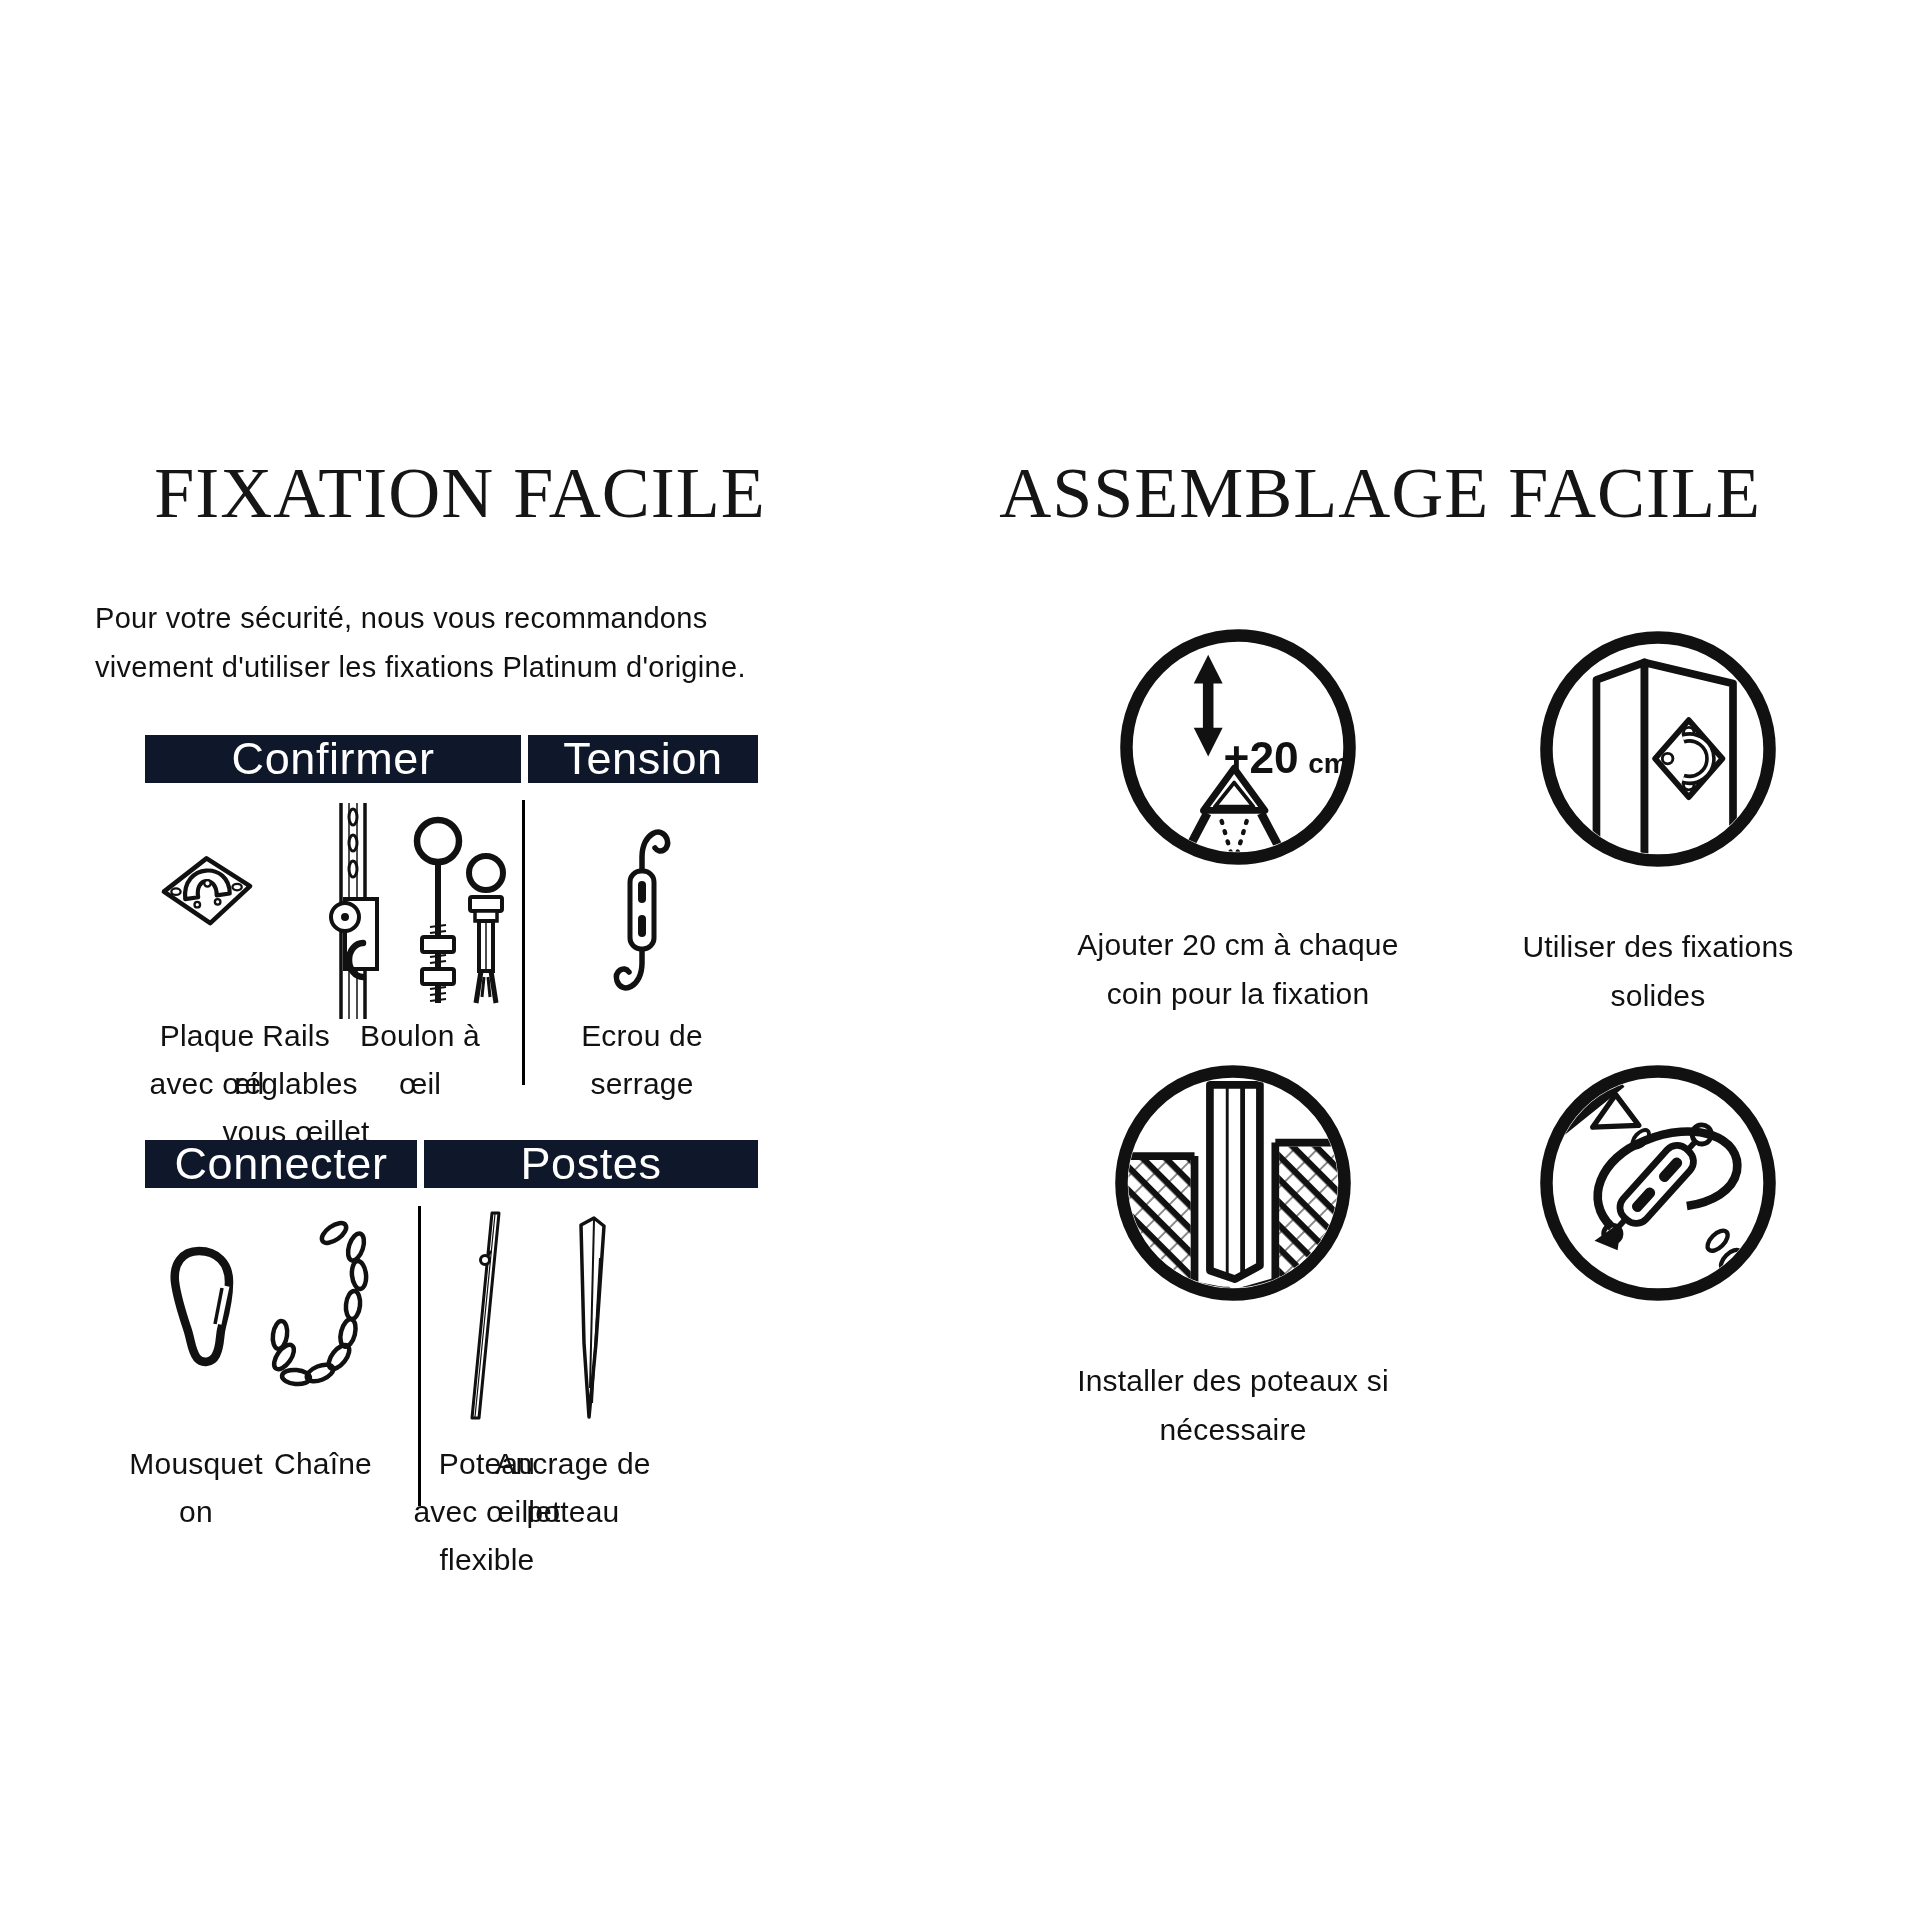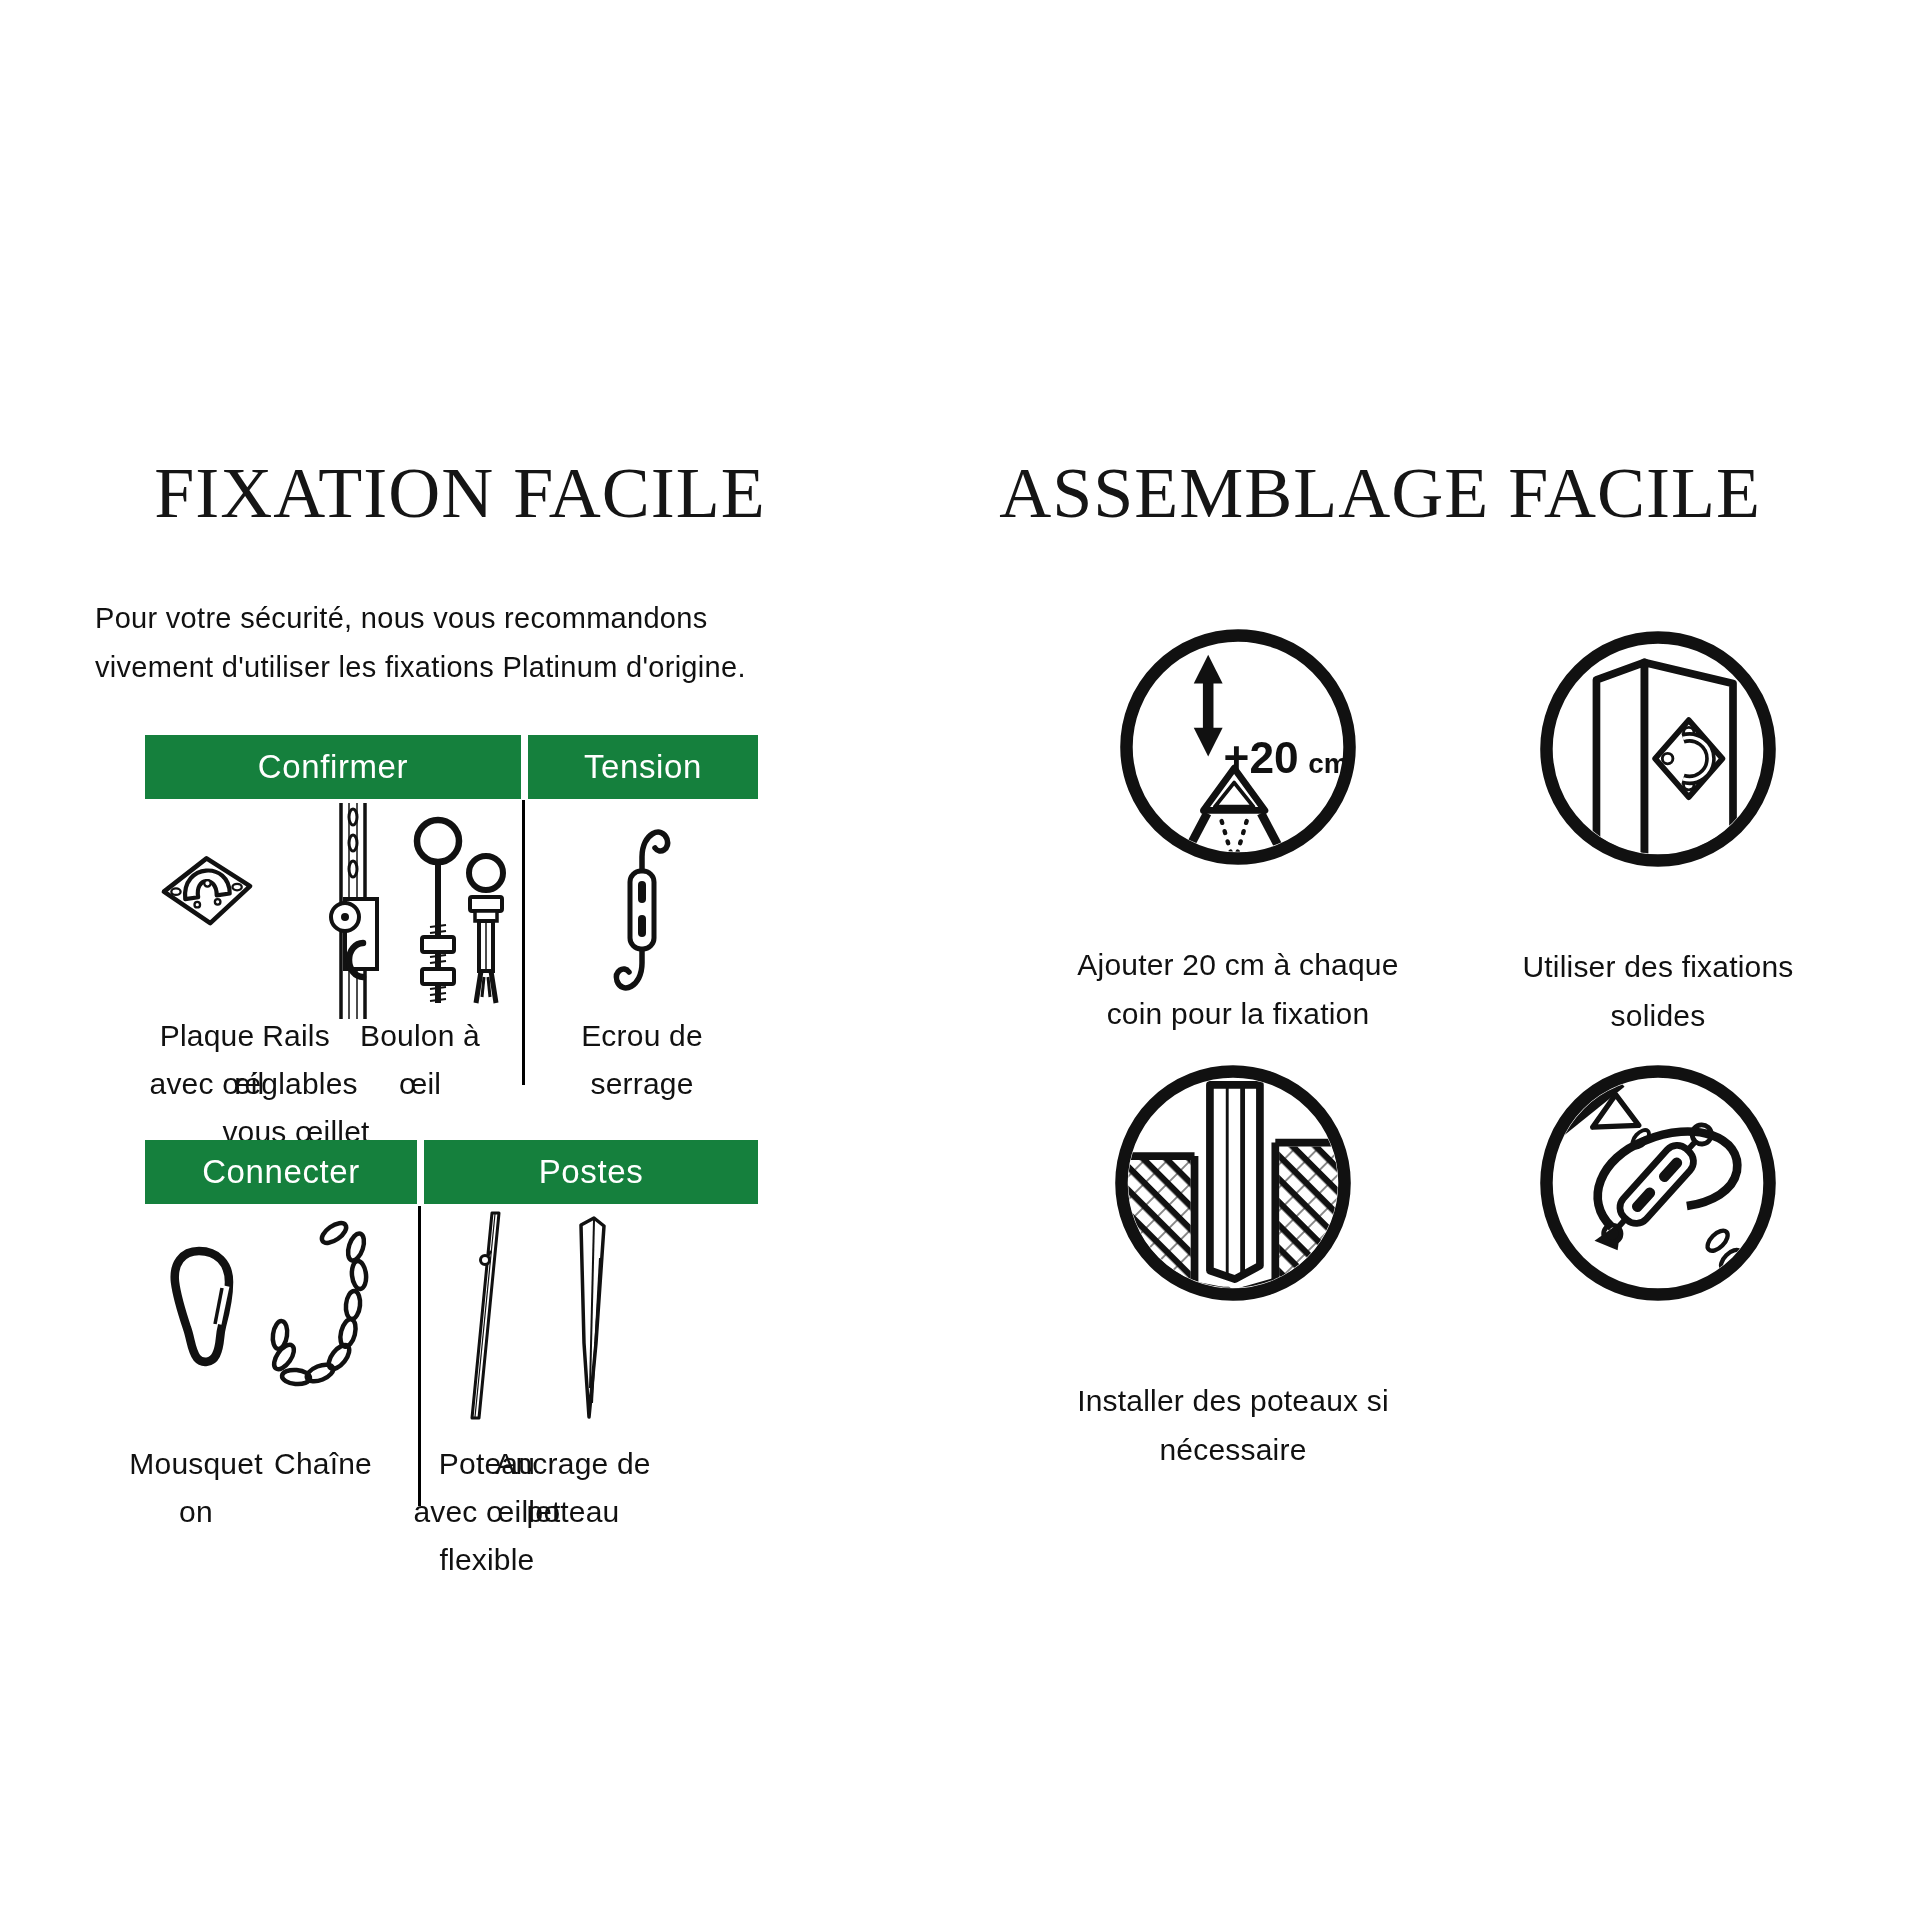--- a/index.html
+++ b/index.html
@@ -1,27 +1,27 @@
 <!DOCTYPE html>
 <html lang="fr"><head>
 <meta charset="utf-8">
 <style>
   *{margin:0;padding:0;box-sizing:border-box}
   html,body{width:1920px;height:1920px}
   body{background:#fff;color:#111;font-family:"Liberation Sans",sans-serif;position:relative;overflow:hidden}
   .abs{position:absolute}
   .title{font-family:"Liberation Serif",serif;font-size:72px;letter-spacing:1px;color:#151515;text-align:center;white-space:nowrap;font-weight:500}
   .subtitle{font-size:29px;line-height:1.7;letter-spacing:.3px;text-align:left;white-space:pre-line}
-  .hdr{background:#15803d;color:#fff;height:64px;display:flex;align-items:center;justify-content:center;font-size:33px;letter-spacing:.6px}
+  .hdr{background:#0f172a;color:#fff;height:48px;display:flex;align-items:center;justify-content:center;font-size:45px;letter-spacing:.6px}
   .lbl{font-size:30px;line-height:48px;letter-spacing:.2px;text-align:center;white-space:pre-line}
   .cap{font-size:30px;line-height:49px;letter-spacing:.2px;text-align:center;white-space:pre-line}
   .vline{background:#000;width:3px}
   .step{position:absolute;text-align:center}
   .step svg{display:block;margin:0 auto}
-  .step .cap{margin-top:68px}
+  .step .cap{margin-top:48px}
   svg text{font-family:"Liberation Sans",sans-serif;font-weight:700;fill:#111}
 </style>
 </head>
 <body>
 
 <div class="abs title" style="left:60px;top:452px;width:800px">FIXATION FACILE</div>
 
 <div class="abs subtitle" style="left:95px;top:594px;width:700px">Pour votre sécurité, nous vous recommandons
 vivement d'utiliser les fixations Platinum d'origine.</div>
 

